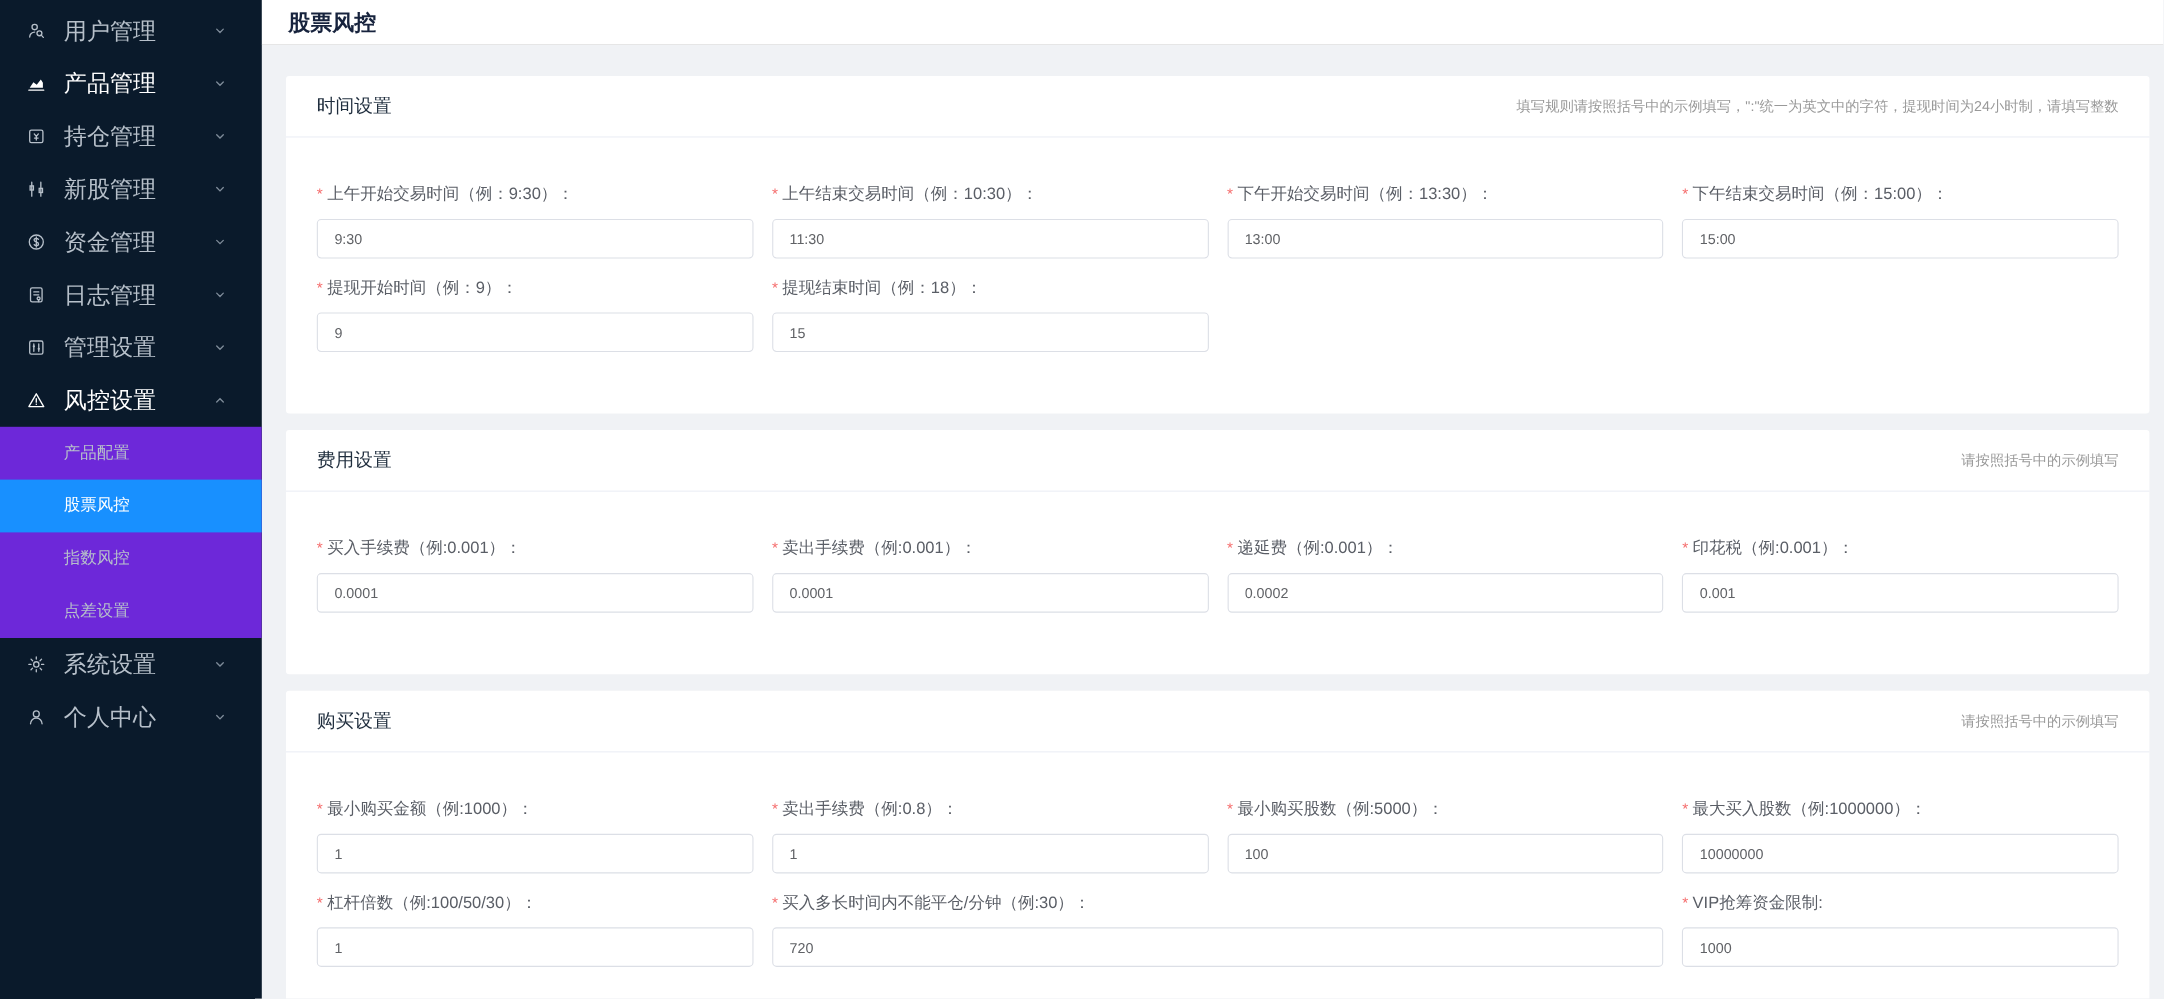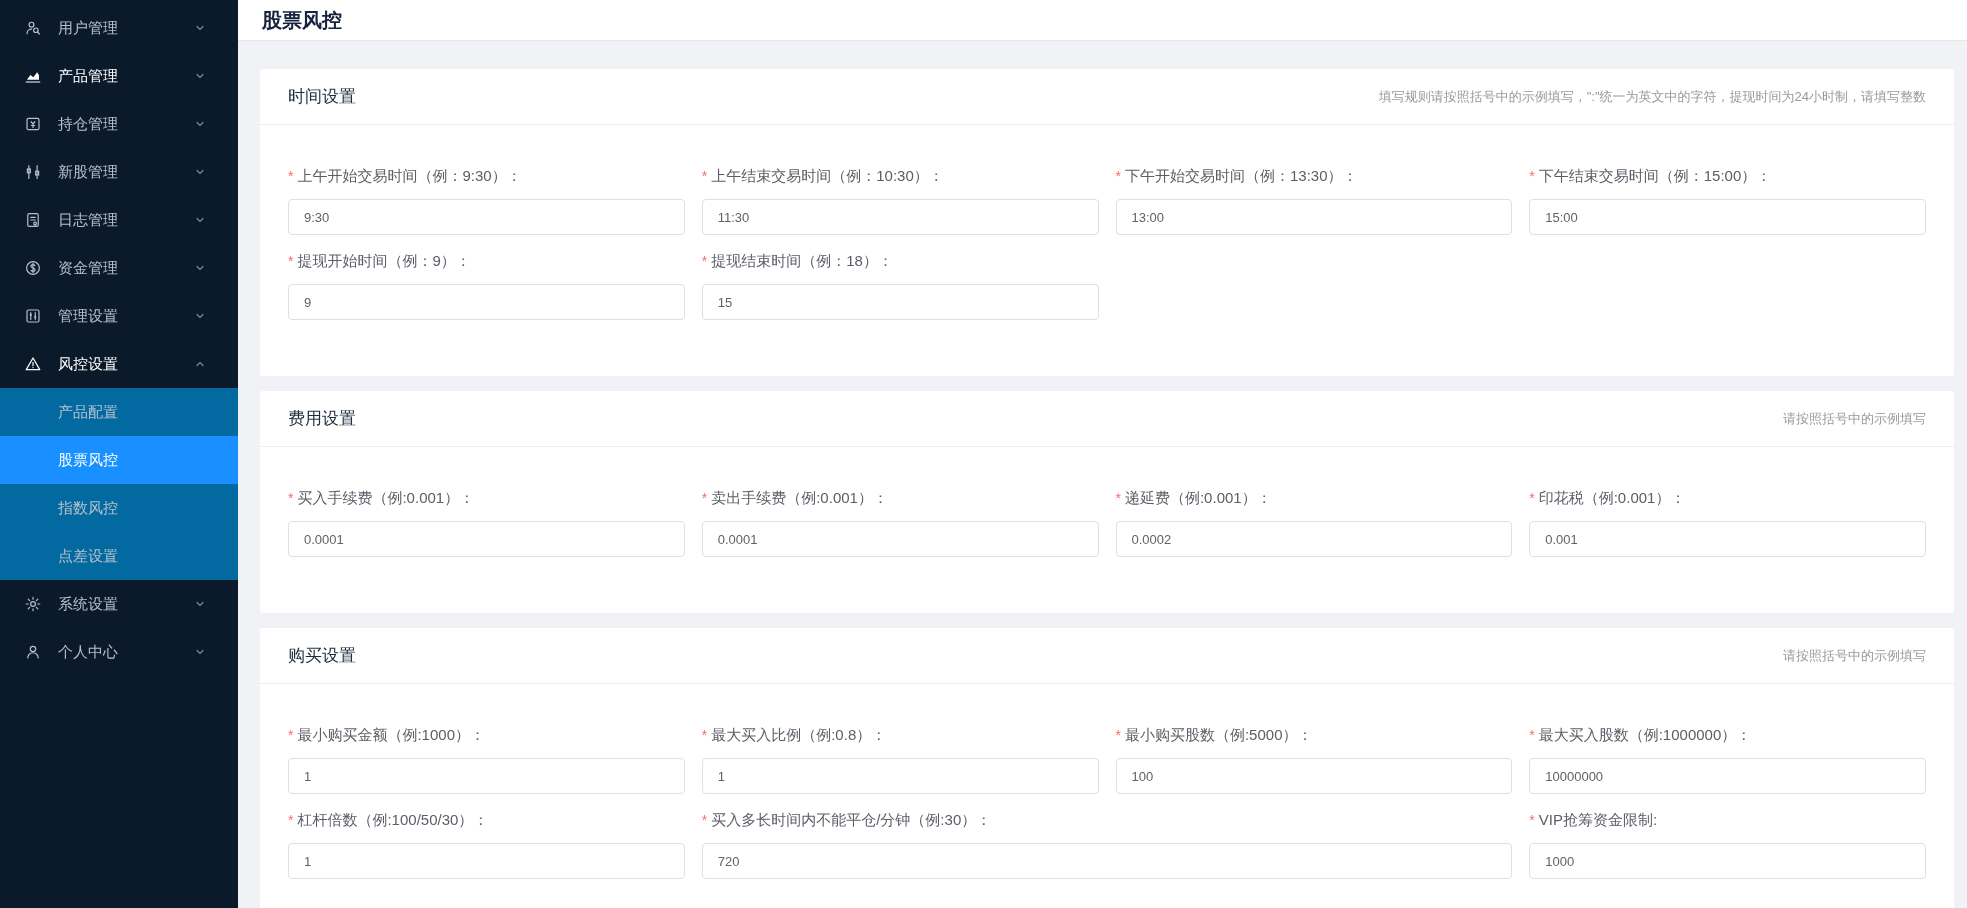--- a/index.html
+++ b/index.html
@@ -14,30 +14,30 @@
   
   .sidebar {
     width: 238px; min-width: 238px; height: 100%;
     background: #0a1a2b;
     padding-top: 4px;
     overflow: hidden;
   }
   .side-item {
     height: 48px; display: flex; align-items: center;
     padding: 0 32px 0 24px;
-    color: #b7c0ca; font-size: 15px; cursor: pointer;
+    color: #b7c0ca; font-size: 21px; cursor: pointer;
     white-space: nowrap;
   }
   .side-item.open { color: #ffffff; }
   .side-item .icon { width: 18px; height: 18px; margin-right: 16px; display: inline-flex; }
   .side-item .icon svg { width: 18px; height: 18px; }
   .side-item .lbl { flex: 0 0 auto; }
   .side-item .chev { margin-left: auto; color: #7e8b99; display: inline-flex; }
   .side-item .chev svg { width: 12px; height: 12px; }
-  .submenu { background: #0369a1; }
+  .submenu { background: #6d28d9; }
   .sub-item {
     height: 48px; line-height: 48px;
     padding-left: 58px;
     color: #b7c0ca; font-size: 15px; cursor: pointer;
     white-space: nowrap;
   }
   .sub-item.active { background: #1890ff; color: #ffffff; }
 
   
   .main { flex: 1; display: flex; flex-direction: column; overflow: hidden; }
@@ -148,43 +148,43 @@
       <span class="lbl">新股管理</span>
       <span class="chev">
         <svg viewBox="0 0 24 24" fill="none" stroke="currentColor" stroke-width="2.4" stroke-linecap="round">
             <path d="M6 9l6 6 6-6"></path>
           </svg>
       </span>
     </div>
 
     <div class="side-item">
       <span class="icon">
+        <svg viewBox="0 0 24 24" fill="none" stroke="currentColor" stroke-width="1.6" stroke-linecap="round">
+            <circle cx="12" cy="12" r="8.5"></circle>
+            <path d="M14.5 8.8c-.5-.8-1.4-1.3-2.5-1.3-1.5 0-2.7 1-2.7 2.2 0 3 5.4 1.6 5.4 4.6 0 1.2-1.2 2.2-2.7 2.2-1.1 0-2-.5-2.5-1.3M12 5.8v12.4"></path>
+          </svg>
+      </span>
+      <span class="lbl">资金管理</span>
+      <span class="chev">
+        <svg viewBox="0 0 24 24" fill="none" stroke="currentColor" stroke-width="2.4" stroke-linecap="round">
+            <path d="M6 9l6 6 6-6"></path>
+          </svg>
+      </span>
+    </div>
+
+    <div class="side-item">
+      <span class="icon">
         <svg viewBox="0 0 24 24" fill="none" stroke="currentColor" stroke-width="1.6" stroke-linecap="round" stroke-linejoin="round">
             <rect x="5" y="3.5" width="14" height="17" rx="2"></rect>
             <path d="M9 8.5h6M9 12h6"></path>
             <circle cx="14.8" cy="16.5" r="1.8"></circle>
             <path d="M14.8 18.3v2"></path>
           </svg>
       </span>
       <span class="lbl">日志管理</span>
-      <span class="chev">
-        <svg viewBox="0 0 24 24" fill="none" stroke="currentColor" stroke-width="2.4" stroke-linecap="round">
-            <path d="M6 9l6 6 6-6"></path>
-          </svg>
-      </span>
-    </div>
-
-    <div class="side-item">
-      <span class="icon">
-        <svg viewBox="0 0 24 24" fill="none" stroke="currentColor" stroke-width="1.6" stroke-linecap="round">
-            <circle cx="12" cy="12" r="8.5"></circle>
-            <path d="M14.5 8.8c-.5-.8-1.4-1.3-2.5-1.3-1.5 0-2.7 1-2.7 2.2 0 3 5.4 1.6 5.4 4.6 0 1.2-1.2 2.2-2.7 2.2-1.1 0-2-.5-2.5-1.3M12 5.8v12.4"></path>
-          </svg>
-      </span>
-      <span class="lbl">资金管理</span>
       <span class="chev">
         <svg viewBox="0 0 24 24" fill="none" stroke="currentColor" stroke-width="2.4" stroke-linecap="round">
             <path d="M6 9l6 6 6-6"></path>
           </svg>
       </span>
     </div>
 
     <div class="side-item">
       <span class="icon">
         <svg viewBox="0 0 24 24" fill="none" stroke="currentColor" stroke-width="1.6" stroke-linecap="round">
@@ -332,21 +332,21 @@
           <span class="card-title">购买设置</span>
           <span class="card-note">请按照括号中的示例填写</span>
         </div>
         <div class="card-body">
           <div class="form-grid">
             <div class="field">
               <label class="field-label"><span class="req">*</span><span>最小购买金额（例:1000）：</span></label>
               <input class="field-input" value="1" style="">
             </div>
             <div class="field">
-              <label class="field-label"><span class="req">*</span><span>最大买入比例（例:0.8）：</span></label>
+              <label class="field-label"><span class="req">*</span><span>卖出手续费（例:0.8）：</span></label>
               <input class="field-input" value="1" style="">
             </div>
             <div class="field">
               <label class="field-label"><span class="req">*</span><span>最小购买股数（例:5000）：</span></label>
               <input class="field-input" value="100" style="">
             </div>
             <div class="field">
               <label class="field-label"><span class="req">*</span><span>最大买入股数（例:1000000）：</span></label>
               <input class="field-input" value="10000000" style="">
             </div>

